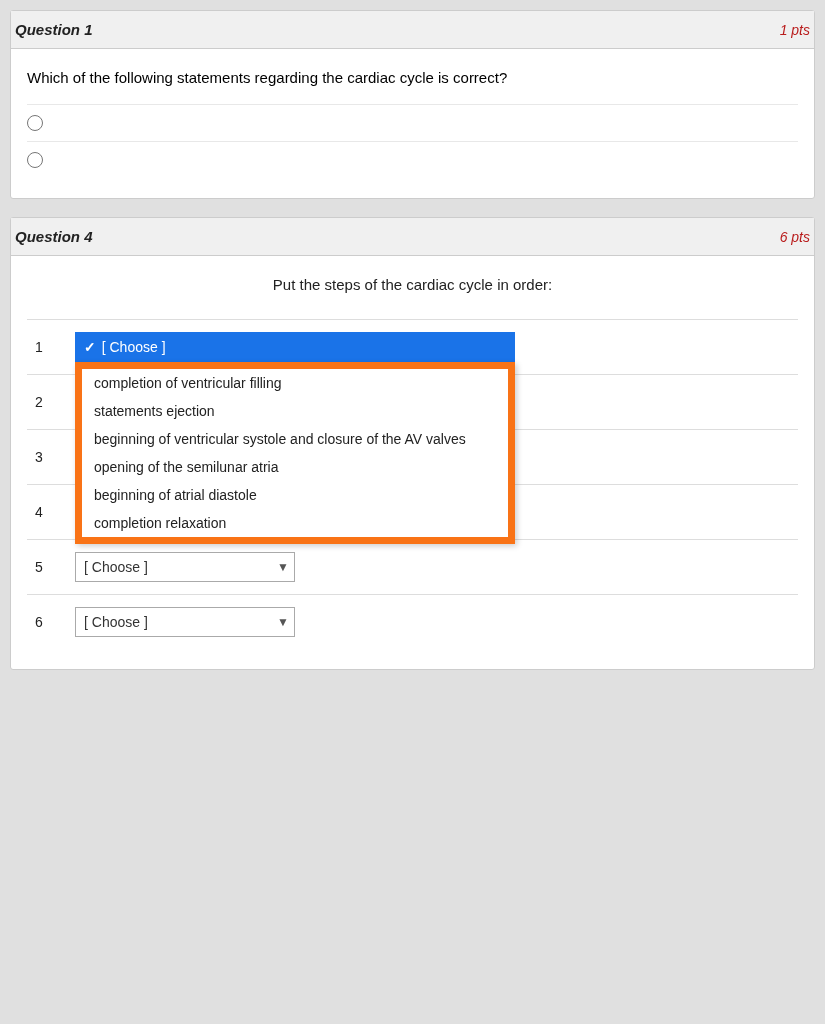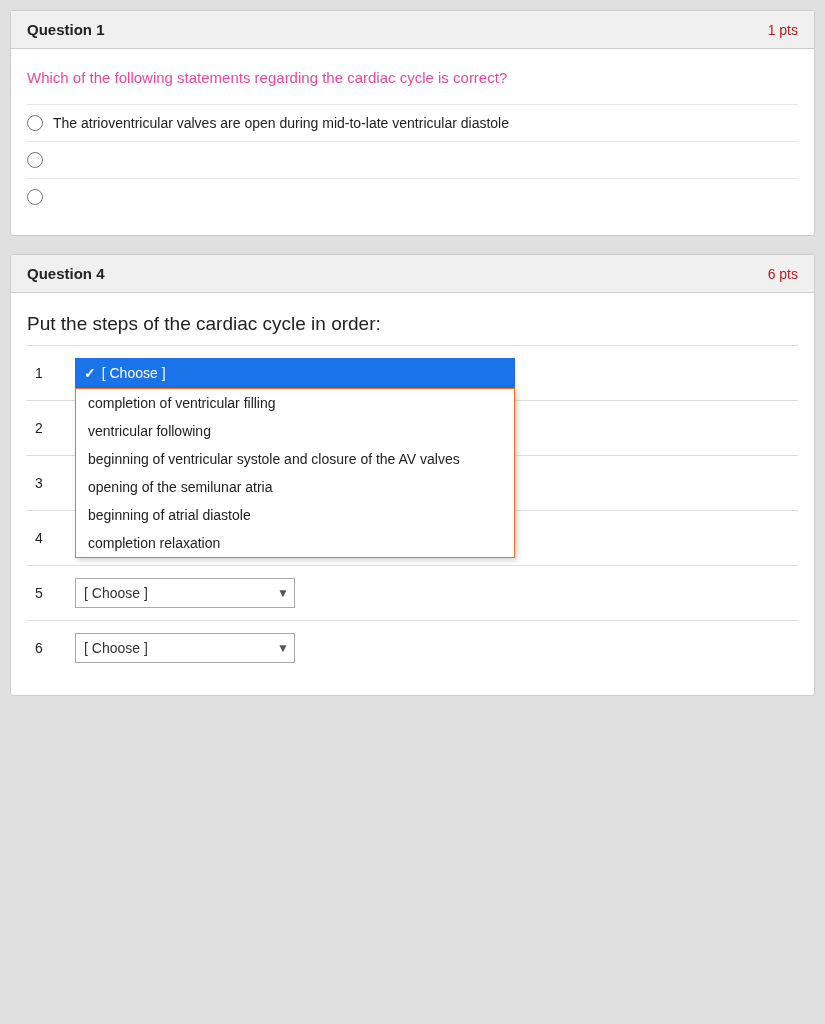--- a/index.html
+++ b/index.html
@@ -14,44 +14,45 @@
     .question-block {
       background: #fff;
       border: 1px solid #ccc;
       border-radius: 3px;
       margin-bottom: 18px;
     }
 
     .question-header {
       background: #f0f0f0;
       border-bottom: 1px solid #ccc;
-      padding: 10px 16px;
+      padding: 10px 4px;
       display: flex;
       justify-content: space-between;
       align-items: center;
+      font-style: italic;
     }
 
     .question-title {
       font-weight: bold;
       font-size: 15px;
     }
 
     .question-pts {
       font-size: 14px;
       color: #b91c1c;
     }
 
     .question-body {
       padding: 20px 16px;
     }
 
     .question-text {
       font-size: 15px;
       margin-bottom: 18px;
-      color: #ec4899;
+      color: #000000;
     }
 
     .options-list {
       list-style: none;
     }
 
     .option-item {
       display: flex;
       align-items: center;
       padding: 10px 0;
@@ -65,22 +66,23 @@
 
     .radio-input {
       margin-right: 10px;
       width: 16px;
       height: 16px;
       flex-shrink: 0;
     }
 
     
     .q4-prompt {
-      font-size: 19px;
-      margin-bottom: 10px;
+      font-size: 15px;
+      margin-bottom: 26px;
+      text-align: center;
     }
 
     .ordering-table {
       width: 100%;
       border-collapse: collapse;
       margin-top: 10px;
     }
 
     .ordering-table td {
       padding: 12px 8px;
@@ -142,21 +144,21 @@
       margin-right: 6px;
       font-weight: bold;
     }
 
     .dropdown-menu {
       position: absolute;
       top: 100%;
       left: 0;
       width: 440px;
       background: #fff;
-      border: 1px solid #f97316;
+      border: 7px solid #f97316;
       box-shadow: 2px 2px 6px rgba(0,0,0,0.2);
       z-index: 100;
     }
 
     .dropdown-menu .menu-item {
       padding: 6px 12px;
       font-size: 14px;
       cursor: pointer;
       color: #222;
     }
@@ -169,24 +171,20 @@
 <body>
 
 <div class="question-block">
   <div class="question-header">
     <span class="question-title">Question 1</span>
     <span class="question-pts">1 pts</span>
   </div>
   <div class="question-body">
     <p class="question-text">Which of the following statements regarding the cardiac cycle is correct?</p>
     <ul class="options-list">
-      <li class="option-item">
-        <input type="radio" class="radio-input" name="q1" style="">
-        <span>The atrioventricular valves are open during mid-to-late ventricular diastole</span>
-      </li>
       <li class="option-item">
         <input type="radio" class="radio-input" name="q1" style="">
       </li>
       <li class="option-item">
         <input type="radio" class="radio-input" name="q1" style="">
       </li>
     </ul>
   </div>
 </div>
 
@@ -203,21 +201,21 @@
         <tr>
           <td class="row-num">1</td>
           <td class="row-1-cell">
             <div class="dropdown-open-container">
               <div class="dropdown-trigger">
                 <span class="checkmark">✓</span>
                 <span>[ Choose ]</span>
               </div>
               <div class="dropdown-menu">
                 <div class="menu-item">completion of ventricular filling</div>
-                <div class="menu-item">ventricular following</div>
+                <div class="menu-item">statements ejection</div>
                 <div class="menu-item">beginning of ventricular systole and closure of the AV valves</div>
                 <div class="menu-item">opening of the semilunar atria</div>
                 <div class="menu-item">beginning of atrial diastole</div>
                 <div class="menu-item">completion relaxation</div>
               </div>
             </div>
           </td>
         </tr>
 
         <tr>

